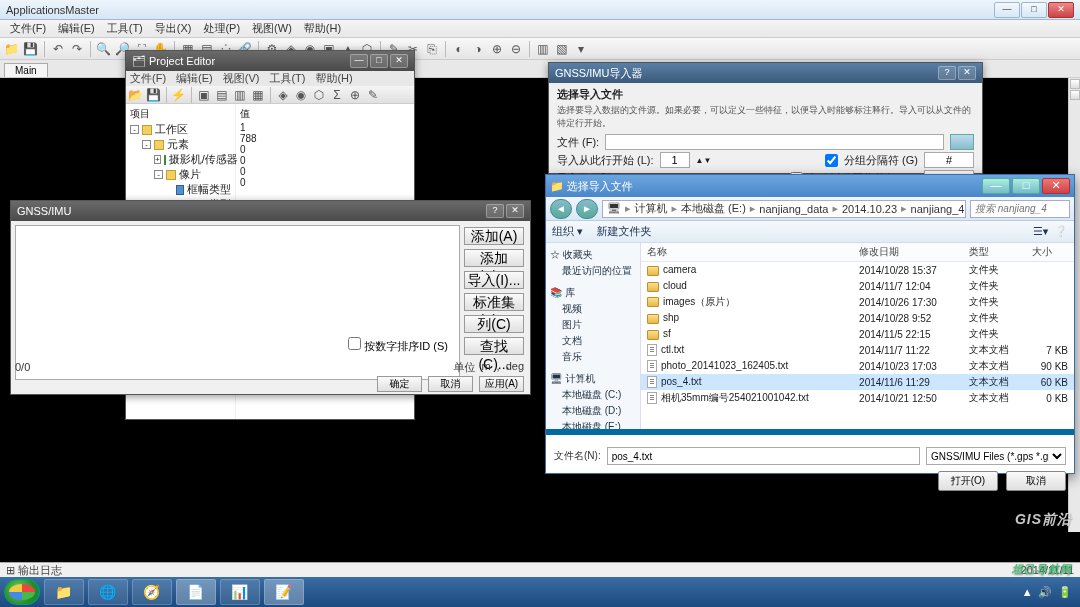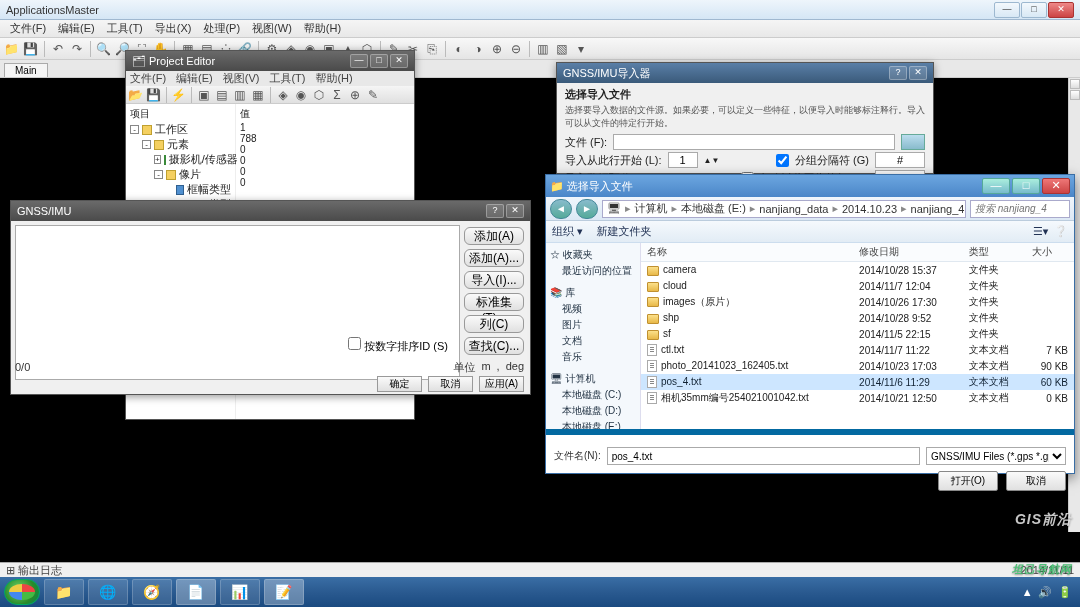--- a/index.html
+++ b/index.html
@@ -44,29 +44,29 @@
 .sq { width:10px; height:10px; display:inline-block; }
 .sq.y { background:#f5d060; border:1px solid #c0a030; }
 .sq.g { background:#60c060; border:1px solid #3a8a3a; }
 .sq.b { background:#5090d0; border:1px solid #306090; }
 
 
 .gnss { left:10px; top:200px; width:521px; height:195px; }
 .gnss-body { background:#f0f0f0; height:calc(100% - 20px); position:relative; }
 .gnss-white { position:absolute; left:4px; top:4px; width:445px; height:155px; background:#fff; border:1px solid #aaa; }
 .gnss-btns { position:absolute; right:6px; top:6px; display:flex; flex-direction:column; gap:4px; }
-.gnss-btns button { width:60px; height:18px; font-size:12px; border:1px solid #999; background:linear-gradient(180deg,#fafafa,#e0e0e0); cursor:pointer; border-radius:6px; }
+.gnss-btns button { width:60px; height:18px; font-size:14px; border:1px solid #999; background:linear-gradient(180deg,#fafafa,#e0e0e0); cursor:pointer; border-radius:0; }
 .gnss-foot { position:absolute; left:4px; bottom:20px; right:6px; height:14px; display:flex; align-items:center; font-size:10px; color:#333; }
 .gnss-foot .units { margin-left:auto; display:flex; gap:6px; }
 .gnss-check { position:absolute; right:82px; bottom:40px; font-size:10px; }
 .gnss-ok { position:absolute; right:6px; bottom:2px; display:flex; gap:6px; }
 .gnss-ok button { width:45px; height:16px; font-size:10px; border:1px solid #999; background:linear-gradient(180deg,#fafafa,#e0e0e0); cursor:pointer; }
 
 
-.imp { left:548px; top:62px; width:378px; height:112px;margin-left:8px; }
+.imp { left:548px; top:62px; width:435px; height:112px; }
 .imp-body { background:#f0f0f0; height:calc(100% - 20px); padding:4px 8px; font-size:10px; color:#222; }
 .imp-body .title { font-weight:bold; margin-bottom:2px; }
 .imp-body .desc { font-size:9px; color:#555; margin-bottom:4px; }
 .imp-row { display:flex; align-items:center; gap:6px; margin:2px 0; }
 .imp-row input[type=text] { flex:1; height:16px; border:1px solid #aaa; background:#fff; padding:0 2px; }
 .imp-row .browse { width:24px; height:16px; background:linear-gradient(180deg,#bde,#8bc); border:1px solid #6a9; cursor:pointer; }
 .imp-right { display:flex; gap:6px; align-items:center; }
 .imp-spin { width:30px; height:16px; border:1px solid #aaa; background:#fff; text-align:center; }
 
 

